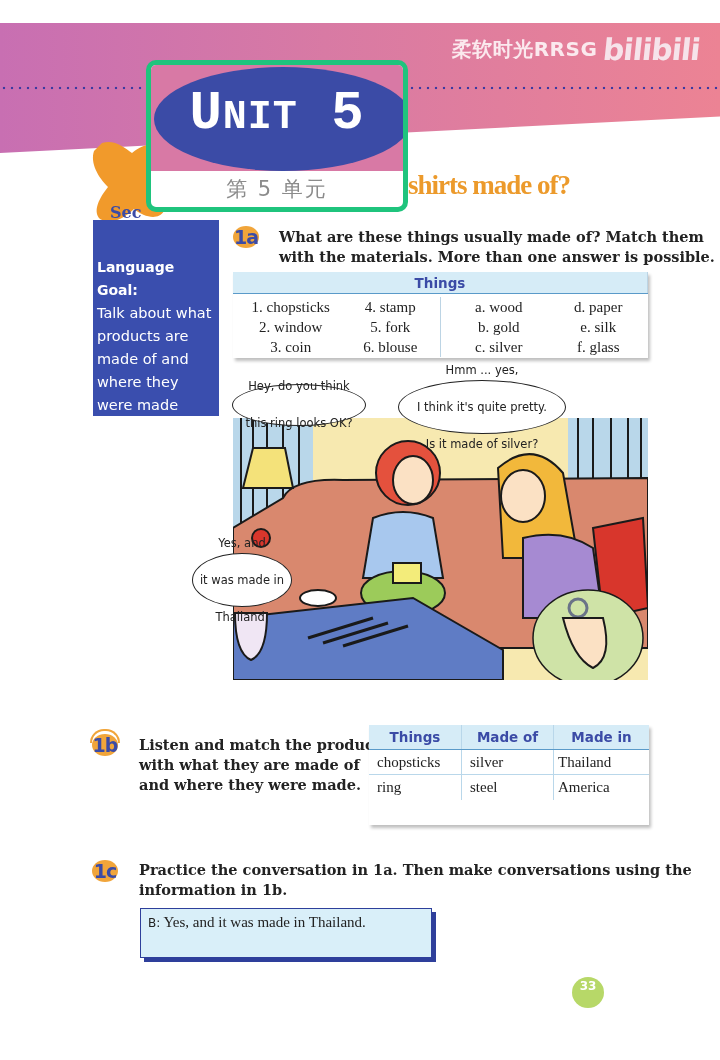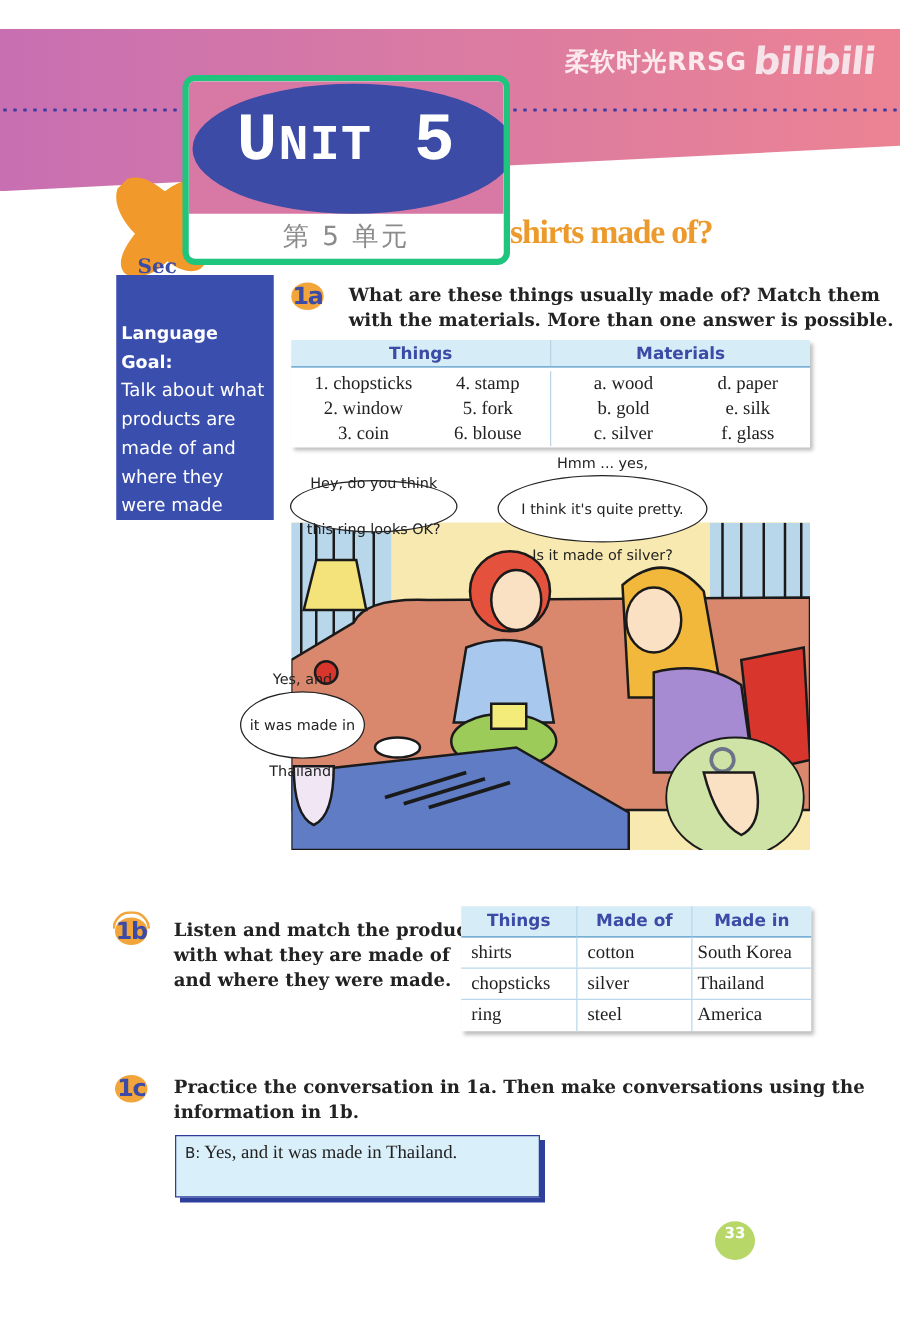--- a/index.html
+++ b/index.html
@@ -80,21 +80,20 @@
 
 <div class="badge" style="left:233px; top:226px;">1a</div>
 <div class="instr" style="left:279px; top:227px;">
   <div>What are these things usually made of? Match them</div>
   <div>with the materials. More than one answer is possible.</div>
 </div>
 
 <div class="table1a">
   <div class="t1-head">
     <div>Things</div>
-    <div>Materials</div>
   </div>
   <div class="t1-body">
     <div class="t1-half">
       <div class="t1-cell">1. chopsticks</div>
       <div class="t1-cell">4. stamp</div>
       <div class="t1-cell">2. window</div>
       <div class="t1-cell">5. fork</div>
       <div class="t1-cell">3. coin</div>
       <div class="t1-cell">6. blouse</div>
     </div>
@@ -186,25 +185,20 @@
   <div>and where they were made.</div>
 </div>
 
 <div class="table1b">
   <div class="t1b-row head">
     <div class="c1">Things</div>
     <div class="c2">Made of</div>
     <div class="c3">Made in</div>
   </div>
   <div class="t1b-row body">
-    <div class="c1">shirts</div>
-    <div class="c2">cotton</div>
-    <div class="c3">South Korea</div>
-  </div>
-  <div class="t1b-row body">
     <div class="c1">chopsticks</div>
     <div class="c2">silver</div>
     <div class="c3">Thailand</div>
   </div>
   <div class="t1b-row body" style="border-bottom:none;">
     <div class="c1">ring</div>
     <div class="c2">steel</div>
     <div class="c3">America</div>
   </div>
 </div>

